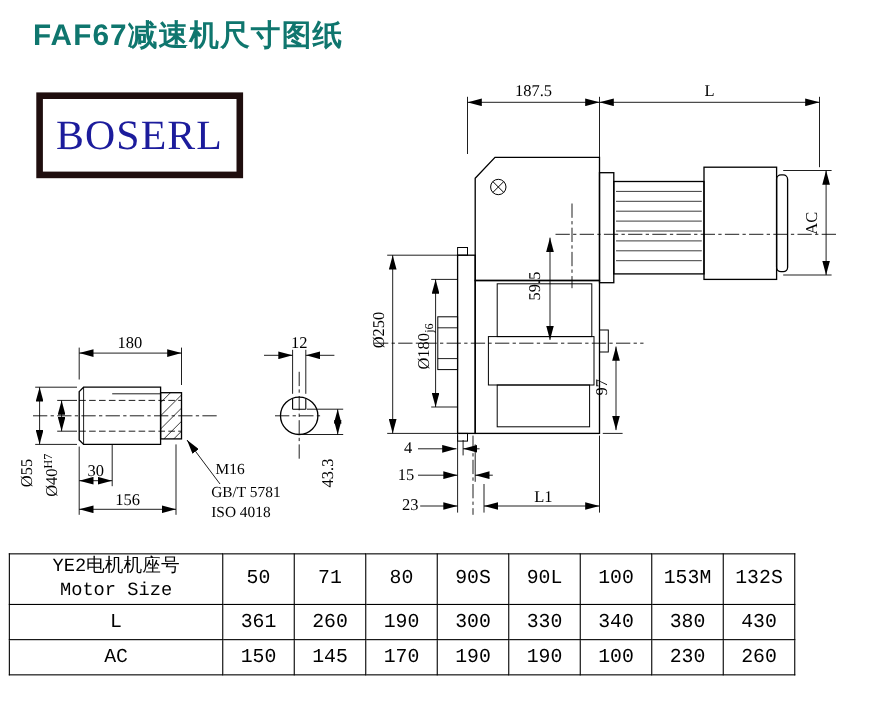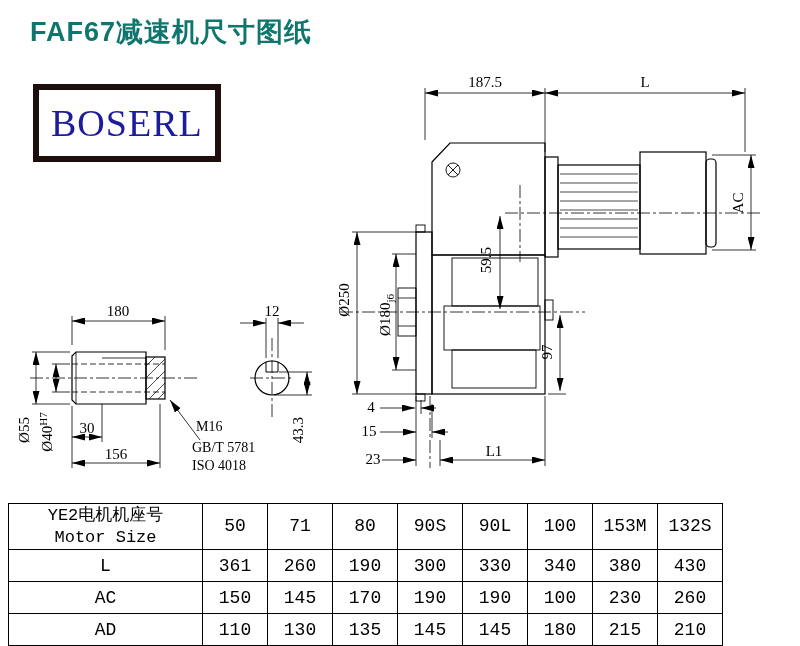--- a/index.html
+++ b/index.html
@@ -205,25 +205,14 @@
     <td class="num">AC</td>
     <td class="num">150</td>
     <td class="num">145</td>
     <td class="num">170</td>
     <td class="num">190</td>
     <td class="num">190</td>
     <td class="num">100</td>
     <td class="num">230</td>
     <td class="num">260</td>
   </tr>
-  <tr>
-    <td class="num">AD</td>
-    <td class="num">110</td>
-    <td class="num">130</td>
-    <td class="num">135</td>
-    <td class="num">145</td>
-    <td class="num">145</td>
-    <td class="num">180</td>
-    <td class="num">215</td>
-    <td class="num">210</td>
-  </tr>
 </tbody>
   </table>
 
 </body></html>

